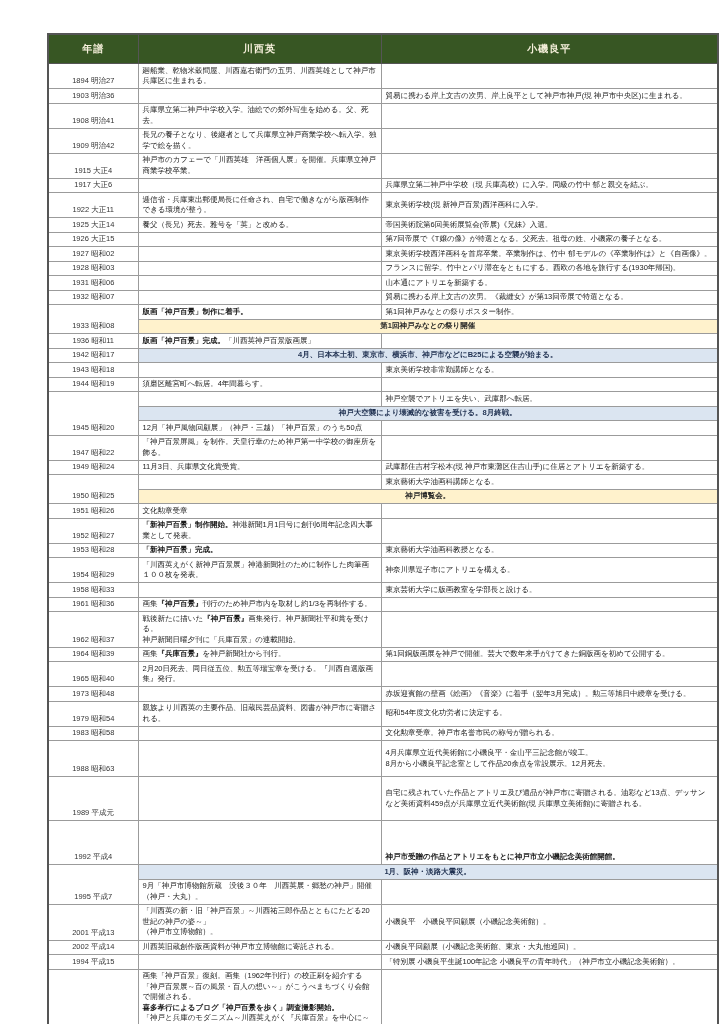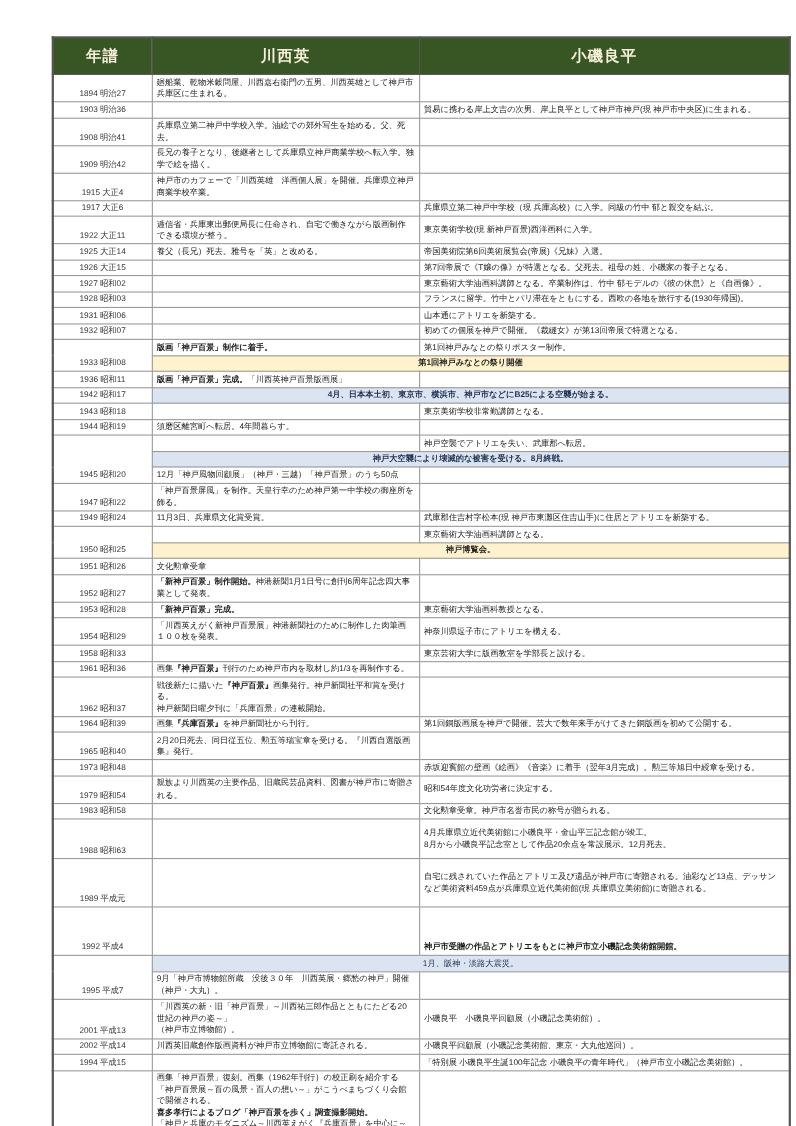--- a/index.html
+++ b/index.html
@@ -16,21 +16,21 @@
     font-family:"Liberation Sans","DejaVu Sans",sans-serif;
     color:#1a1a1a;
   }
   .sheet{position:absolute;left:47px;top:33px;width:670px;}
   table{border-collapse:collapse;table-layout:fixed;width:100%;border:2px solid var(--outer);}
   col.c-year{width:90px;}
   col.c-kawanishi{width:243px;}
   col.c-koiso{width:337px;}
   th{
     background:var(--header-bg);color:var(--header-text);
-    font-size:14px;font-weight:bold;padding:7px 2px;
+    font-size:10px;font-weight:bold;padding:7px 2px;
     border:1px solid var(--outer);text-align:center;letter-spacing:1px;
   }
   td{
     border:1px solid var(--border);
     font-size:7.5px;line-height:1.4;padding:1.5px 4px;
     vertical-align:middle;word-break:break-all;
   }
   td.year{
     text-align:center;vertical-align:bottom;white-space:nowrap;
     color:#333;padding:1.5px 1px;
@@ -121,42 +121,42 @@
           <td class="year">1926 大正15</td>
           <td></td>
           <td>
             <div><span>第7回帝展で《T嬢の像》が特選となる。父死去。祖母の姓、小磯家の養子となる。</span></div>
           </td>
         </tr>
         <tr>
           <td class="year">1927 昭和02</td>
           <td></td>
           <td>
-            <div><span>東京藝術大学油画科講師となる。卒業制作は、竹中 郁モデルの《彼の休息》と《自画像》。</span></div>
+            <div><span>東京美術学校西洋画科を首席卒業。卒業制作は、竹中 郁モデルの《卒業制作は》と《自画像》。</span></div>
           </td>
         </tr>
         <tr>
           <td class="year">1928 昭和03</td>
           <td></td>
           <td>
             <div><span>フランスに留学。竹中とパリ滞在をともにする。西欧の各地を旅行する(1930年帰国)。</span></div>
           </td>
         </tr>
         <tr>
           <td class="year">1931 昭和06</td>
           <td></td>
           <td>
             <div><span>山本通にアトリエを新築する。</span></div>
           </td>
         </tr>
         <tr>
           <td class="year">1932 昭和07</td>
           <td></td>
           <td>
-            <div><span>初めての個展を神戸で開催。《裁縫女》が第13回帝展で特選となる。</span></div>
+            <div><span>貿易に携わる岸上文吉の次男。《裁縫女》が第13回帝展で特選となる。</span></div>
           </td>
         </tr>
         <tr>
           <td class="year" rowspan="2">1933 昭和08</td>
           <td>
             <div><span style="font-weight: bold;">版画「神戸百景」制作に着手。</span></div>
           </td>
           <td>
             <div><span>第1回神戸みなとの祭りポスター制作。</span></div>
           </td>
@@ -350,21 +350,21 @@
         <tr style="height: 44px;">
           <td class="year">1992 平成4</td>
           <td style="vertical-align: bottom;"></td>
           <td style="vertical-align: bottom;">
             <div><span style="font-weight: bold;">神戸市受贈の作品とアトリエをもとに神戸市立小磯記念美術館開館。</span></div>
           </td>
         </tr>
         <tr>
           <td class="year" rowspan="2">1995 平成7</td>
           <td colspan="2" class="band band-blue">
-            <div><span style="font-weight: normal; margin-top: 40px;">1月、阪神・淡路大震災。</span></div>
+            <div><span style="font-weight: bold; margin-top: 40px;">1月、阪神・淡路大震災。</span></div>
           </td>
         </tr>
         <tr>
           <td>
             <div><span>9月「神戸市博物館所蔵　没後３０年　川西英展・郷愁の神戸」開催（神戸・大丸）。</span></div>
           </td>
           <td></td>
         </tr>
         <tr style="height: 36px;">
           <td class="year">2001 平成13</td>

